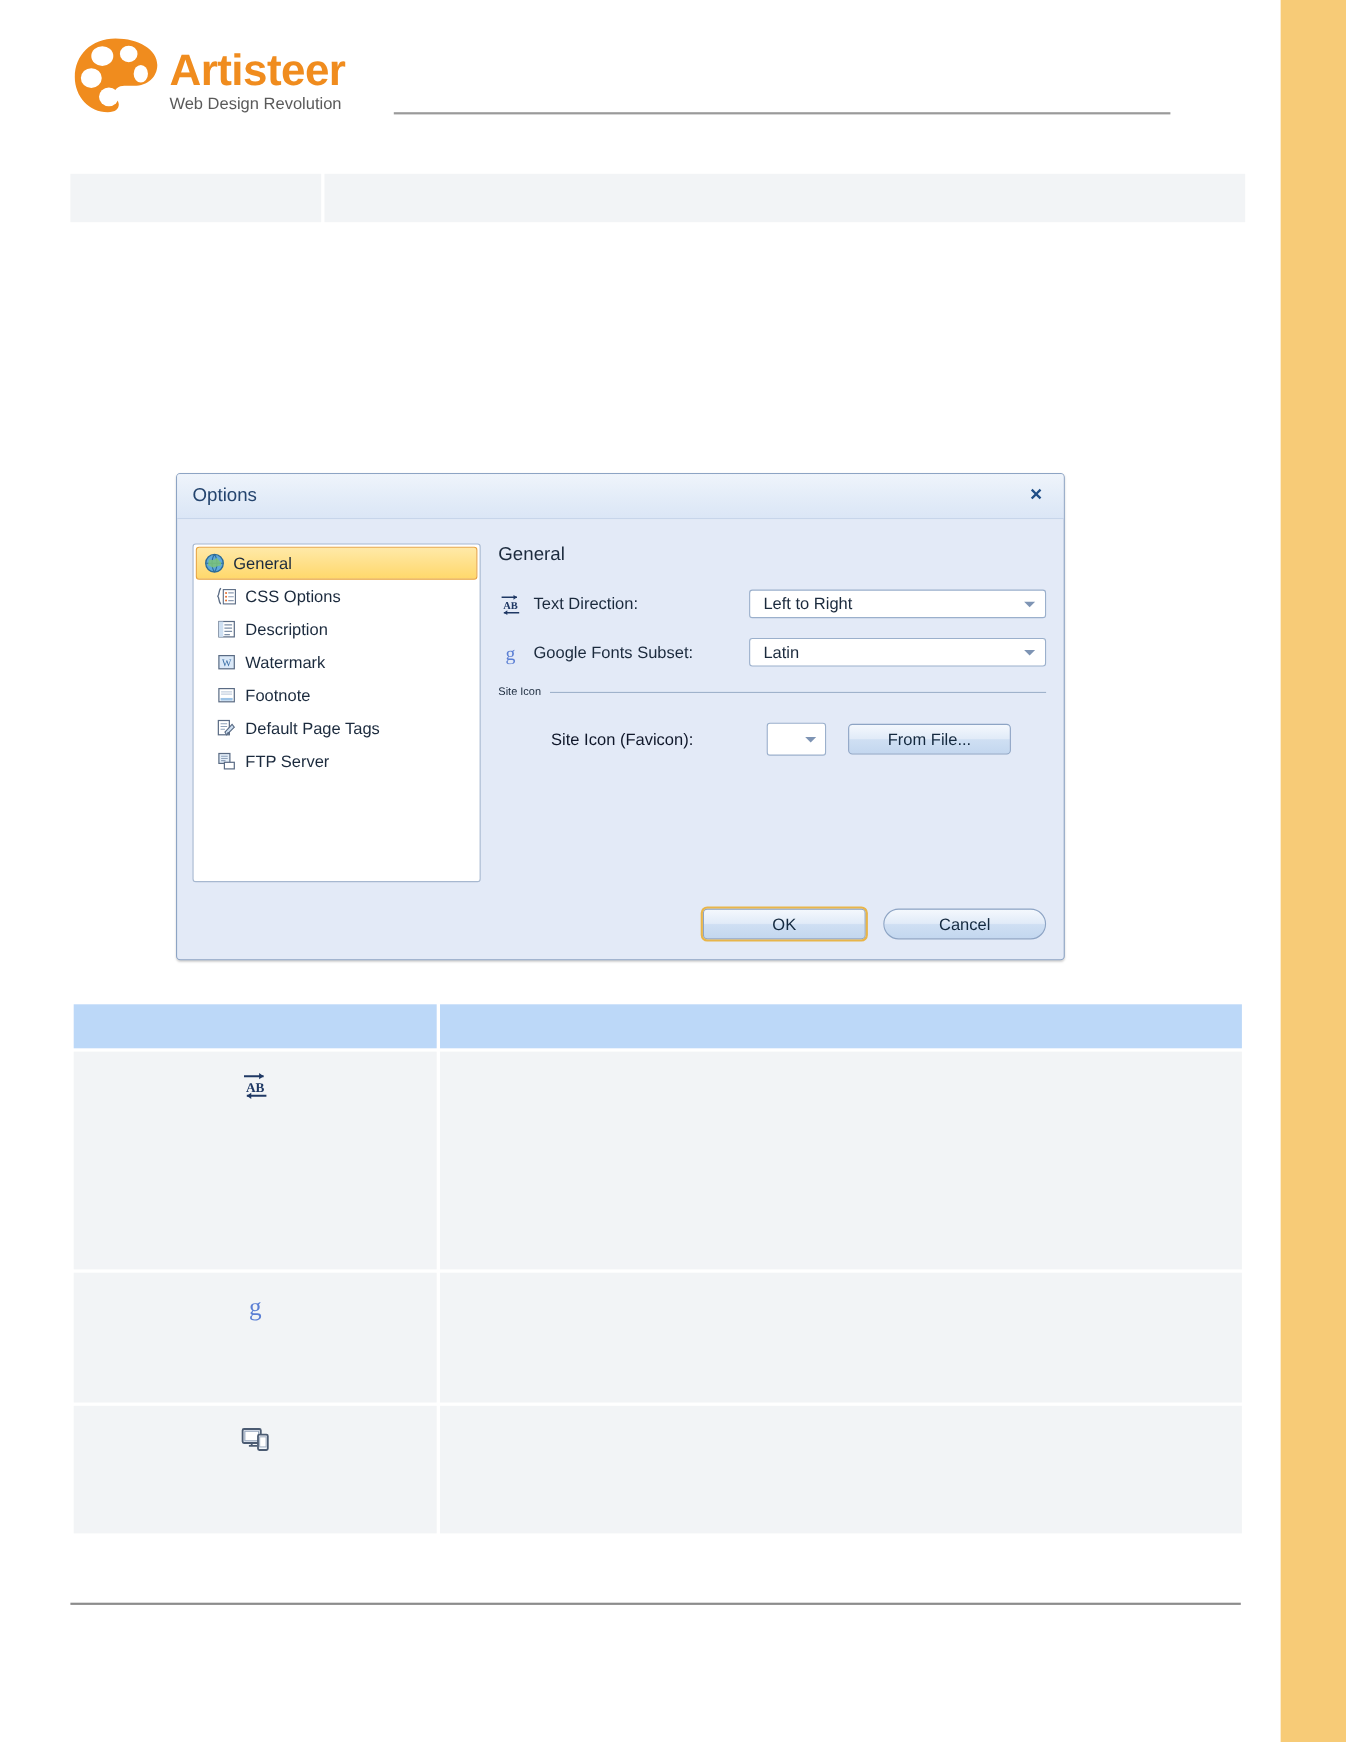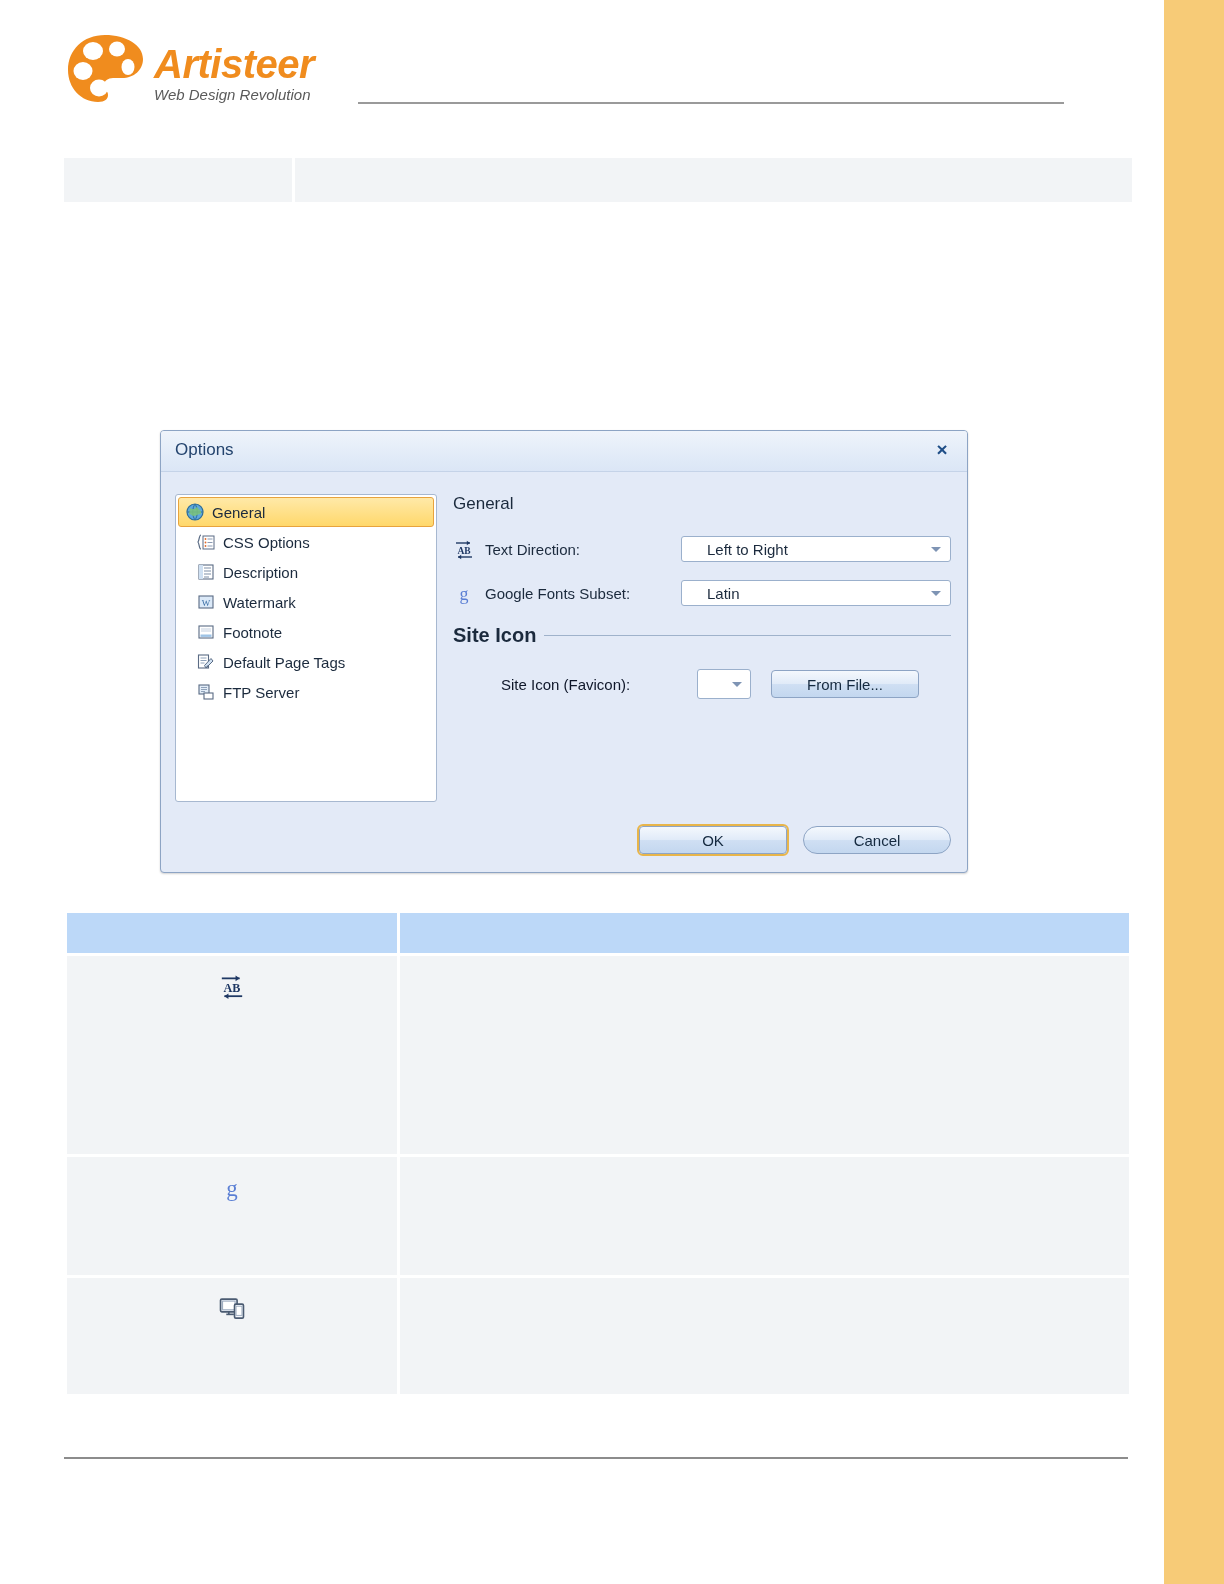--- a/index.html
+++ b/index.html
@@ -35,21 +35,20 @@
     background: #ffffff;
   }
 
   
   .header {
     position: absolute;
     top: 28px;
     left: 64px;
     width: 1000px;
     height: 100px;
-    font-style: italic;
   }
   .logo-wrap {
     position: absolute;
     top: 0;
     left: 0;
     display: flex;
     align-items: flex-start;
   }
   .logo-mark {
     width: 84px;
@@ -223,22 +222,21 @@
     border: 1px solid #9bb0cc;
     border-radius: 3px;
     box-sizing: border-box;
     display: flex;
     align-items: center;
     cursor: pointer;
   }
   .combo-value {
     font-size: 15px;
     color: #1b2a3d;
-    padding-left: 1px;
-    margin-left: 24px;
+    padding-left: 12px;
   }
   .combo-arrow {
     position: absolute;
     right: 9px;
     top: 10px;
     width: 0;
     height: 0;
     border-left: 5px solid transparent;
     border-right: 5px solid transparent;
     border-top: 5px solid #7e94b4;
@@ -248,24 +246,23 @@
   .group {
     margin-top: 12px;
     position: relative;
   }
   .group-head {
     display: flex;
     align-items: center;
     gap: 8px;
   }
   .group-legend {
-    font-size: 20px;
+    font-size: 10px;
     color: #1b2a3d;
     white-space: nowrap;
-    font-weight: bold;
   }
   .group-line {
     flex: 1;
     height: 1px;
     background: #9fb2cb;
   }
   .group-body {
     padding: 22px 0 0 48px;
     display: flex;
     align-items: center;

